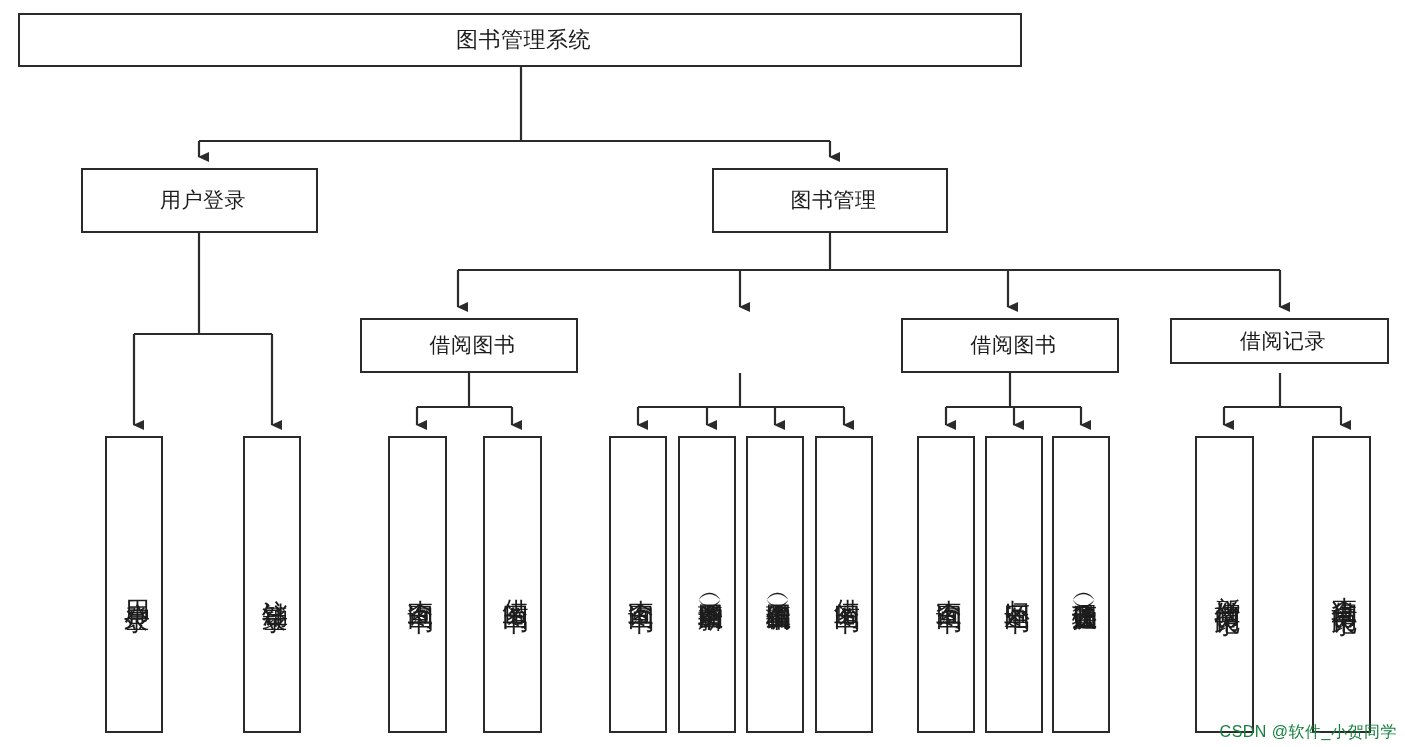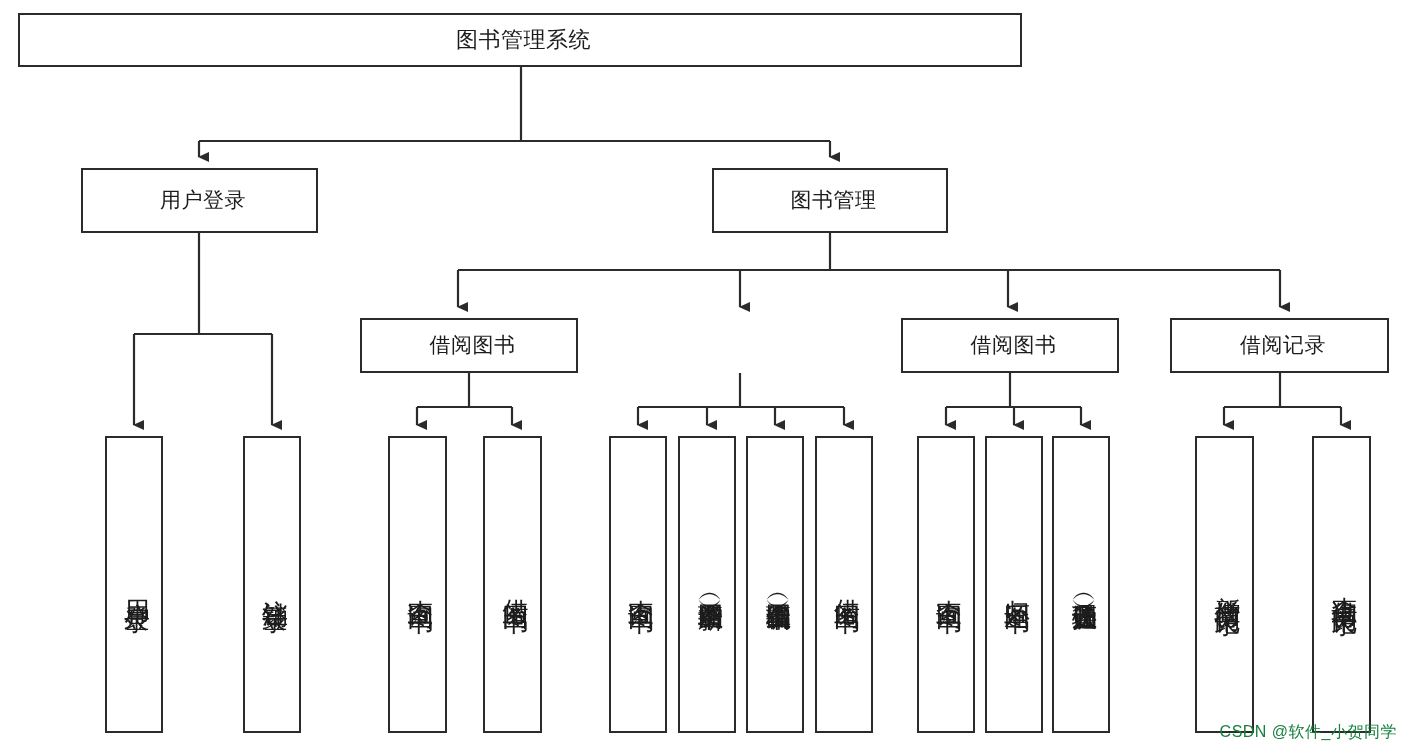--- a/index.html
+++ b/index.html
@@ -156,21 +156,21 @@
   <div class="node-box" style="left: 712px; top: 168px; width: 236px; height: 65px; justify-content: center;">
     <span class="node-label">图书管理</span>
   </div>
 
   <div class="node-box" style="left: 360px; top: 318px; width: 218px; height: 55px;">
     <span class="node-label">借阅图书</span>
   </div>
   <div class="node-box" style="left: 901px; top: 318px; width: 218px; height: 55px;">
     <span class="node-label">借阅图书</span>
   </div>
-  <div class="node-box" style="left: 1170px; top: 318px; width: 219px; height: 55px;">
+  <div class="node-box" style="left: 1170px; top: 318px; width: 219px; height: 46px;">
     <span class="node-label">借阅记录</span>
   </div>
 
   <div class="node-box vertical" style="left: 105px; top: 436px; width: 58px; height: 297px;">
     <span class="node-label">用户登录</span>
   </div>
   <div class="node-box vertical" style="left: 243px; top: 436px; width: 58px; height: 297px;">
     <span class="node-label">注销登录</span>
   </div>
   <div class="node-box vertical" style="left: 388px; top: 436px; width: 59px; height: 297px;">

